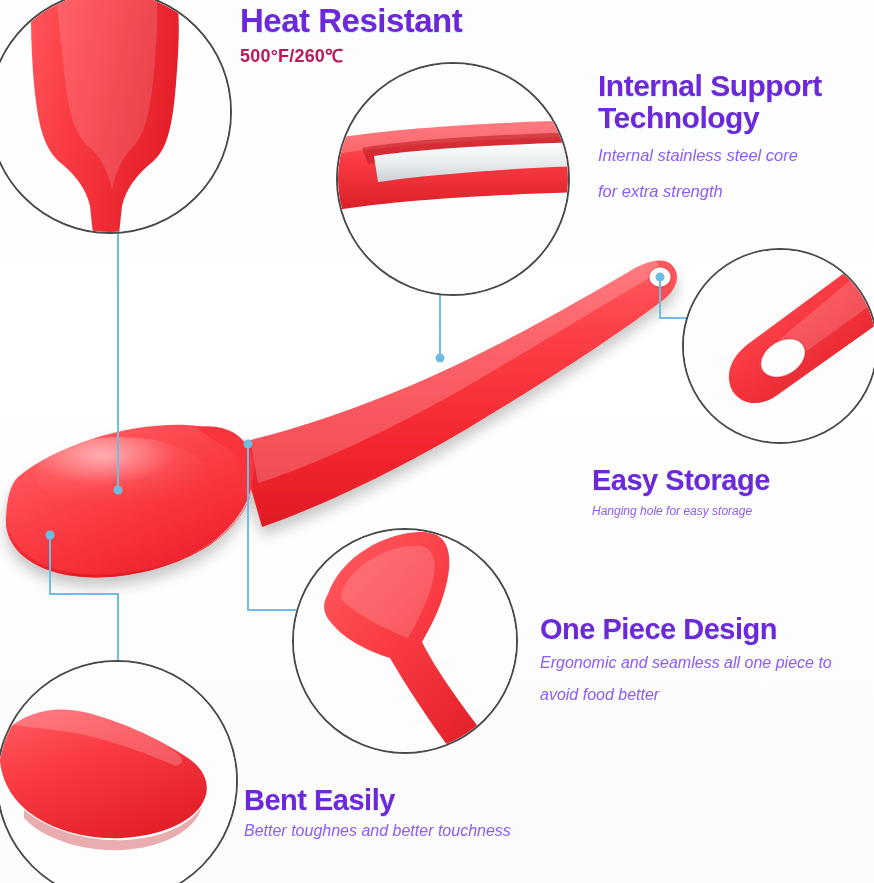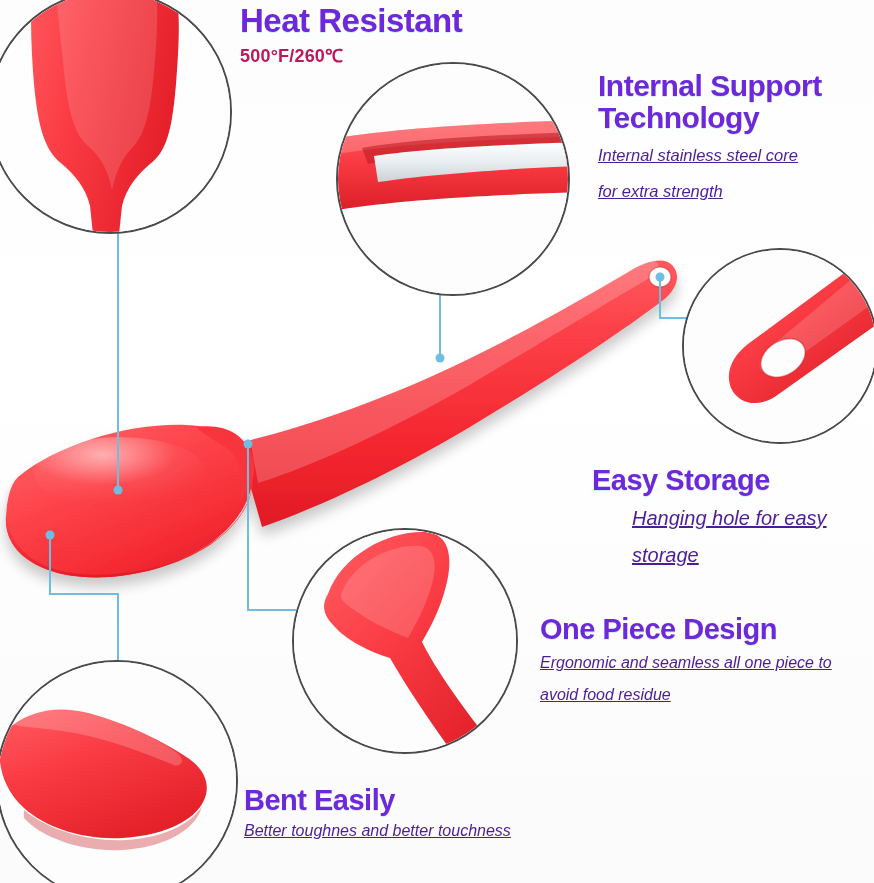--- a/index.html
+++ b/index.html
@@ -9,33 +9,33 @@
 
   .stage{position:absolute;inset:0;}
 
   
   .feature{position:absolute;}
   .feature .title{
     font-weight:bold;color:#6d28d9;letter-spacing:-0.5px;line-height:1.06;
     text-shadow:0 1px 0 rgba(91,188,233,.25);
   }
   .feature .sub{color:#be185d;font-weight:bold;}
-  .feature .body{color:#4c1d95;font-style:italic;line-height:1.85;text-decoration:underline;}
+  .feature .body{color:#8b5cf6;font-style:italic;line-height:1.85;}
 
   #f-heat{left:240px;top:4px;}
   #f-heat .title{font-size:33px;}
   #f-heat .sub{font-size:18px;margin-top:4px;letter-spacing:.2px;}
 
   #f-internal{left:598px;top:70px;width:276px;}
   #f-internal .title{font-size:30px;}
   #f-internal .body{font-size:16.5px;margin-top:6px;}
 
   #f-storage{left:592px;top:465px;width:270px;}
   #f-storage .title{font-size:29px;}
-  #f-storage .body{font-size:20px;margin-top:4px;margin-left:40px;}
+  #f-storage .body{font-size:12px;margin-top:4px;}
 
   #f-onepiece{left:540px;top:614px;width:330px;}
   #f-onepiece .title{font-size:29px;}
   #f-onepiece .body{font-size:16px;margin-top:3px;}
 
   #f-bent{left:244px;top:785px;width:330px;}
   #f-bent .title{font-size:29px;}
   #f-bent .body{font-size:16px;margin-top:0;}
 
   
@@ -293,21 +293,21 @@
   </div>
 
   <div class="feature" id="f-storage">
     <div class="title">Easy Storage</div>
     <div class="body">Hanging hole for easy storage</div>
   </div>
 
   <div class="feature" id="f-onepiece">
     <div class="title">One Piece Design</div>
     <div class="body">Ergonomic and seamless all one piece to</div>
-    <div class="body">avoid food residue</div>
+    <div class="body">avoid food better</div>
   </div>
 
   <div class="feature" id="f-bent">
     <div class="title">Bent Easily</div>
     <div class="body">Better toughnes and better touchness</div>
   </div>
 
 </div>
 
 </body></html>

